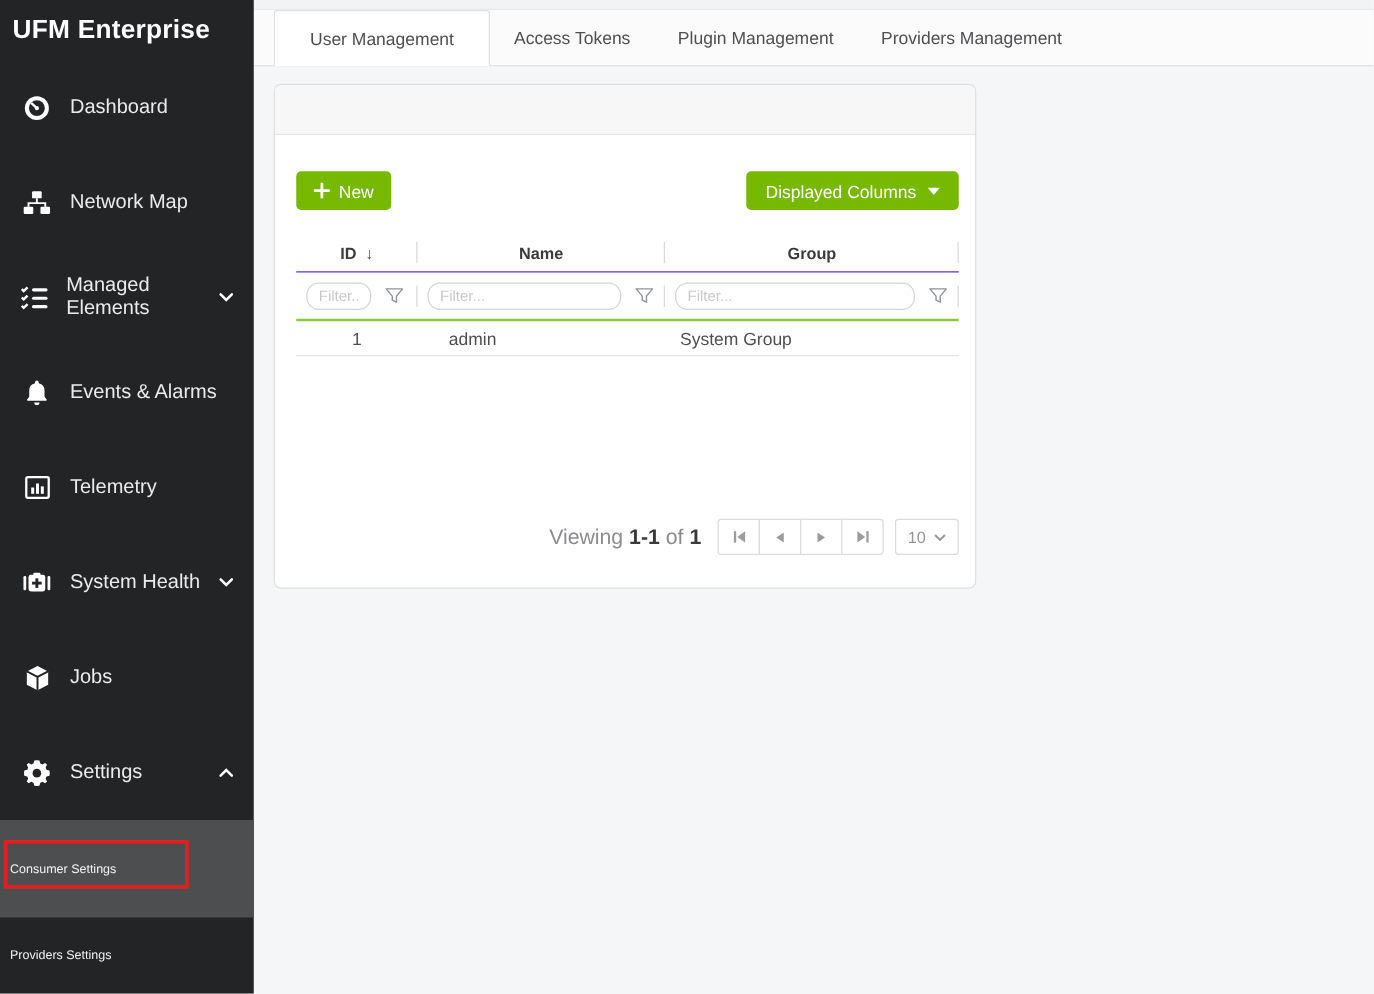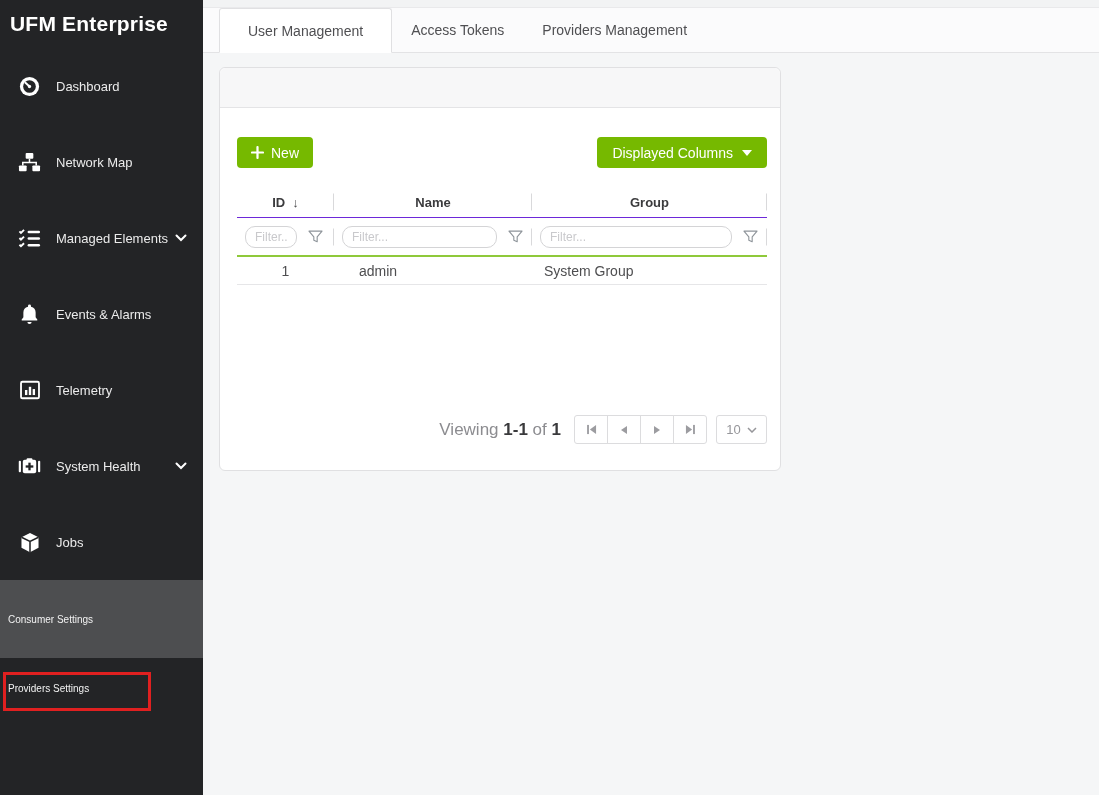--- a/index.html
+++ b/index.html
@@ -14,21 +14,21 @@
   .sidebar {
     width:203px; flex-shrink:0; background:#232426; color:#ededed;
     position:relative; height:795px;
   }
   .brand {
     height:48px; display:flex; align-items:center; padding-left:10px;
     font-size:21px; font-weight:700; color:#fff; letter-spacing:.2px;
   }
   .nav-item {
     height:76px; display:flex; align-items:center;
-    padding:0 16px 0 16px; font-size:13px; color:#ebebeb; cursor:pointer;
+    padding:0 16px 0 16px; font-size:16px; color:#ebebeb; cursor:pointer;
   }
   .nav-item .icn { width:27px; margin-right:13px; display:flex; justify-content:center; align-items:center; }
   .chev { margin-left:auto; display:flex; align-items:center; }
   .sub-item {
     display:flex; align-items:center; padding-left:8px;
     font-size:10px; color:#f2f2f2; cursor:pointer;
   }
   .sub-item.selected { background:#4d4e50; height:78px; }
   .sub-item.plain { height:61px; }
   .annotation-box {
@@ -231,20 +231,34 @@
     <div class="nav-item">
       <span class="icn">
         <svg width="22" height="23" viewBox="0 0 24 24">
             <path fill="#fff" d="M12 1.5l9.3 4.7v11.6L12 22.5l-9.3-4.7V6.2z"></path>
             <path d="M2.7 6.2L12 10.9l9.3-4.7M12 10.9v11.6" stroke="#232426" stroke-width="1.7" fill="none"></path>
           </svg>
       </span>
       <span>Jobs</span>
     </div>
 
+    <div class="nav-item">
+      <span class="icn">
+        <svg width="23" height="23" viewBox="0 0 24 24">
+            <path fill="#fff" d="M12 1.2l2.1.3.8 2.5 1.7.7 2.3-1.2 1.6 1.6-1.2 2.3.7 1.7 2.5.8.3 2.1-.3 2.1-2.5.8-.7 1.7 1.2 2.3-1.6 1.6-2.3-1.2-1.7.7-.8 2.5-2.1.3-2.1-.3-.8-2.5-1.7-.7-2.3 1.2-1.6-1.6 1.2-2.3-.7-1.7-2.5-.8L1.2 12l.3-2.1 2.5-.8.7-1.7-1.2-2.3 1.6-1.6 2.3 1.2 1.7-.7.8-2.5z"></path>
+            <circle cx="12" cy="12" r="3.6" fill="#232426"></circle>
+          </svg>
+      </span>
+      <span>Settings</span>
+      <span class="chev">
+        <svg width="12" height="8" viewBox="0 0 12 8">
+            <path d="M1.5 6.5L6 2l4.5 4.5" stroke="#fff" stroke-width="2" fill="none" stroke-linecap="round"></path>
+          </svg>
+      </span>
+    </div>
 
     <div class="sub-item selected">
       <span>Consumer Settings</span>
     </div>
     <div class="sub-item plain">
       <span>Providers Settings</span>
     </div>
   </nav>
 
   <div class="annotation-box"></div>
@@ -252,20 +266,23 @@
 
 <main class="main">
   <div class="top-strip"></div>
 
   <div class="tab-bar">
     <div class="tab active">
       <span>User Management</span>
     </div>
     <div class="tab">
       <span>Access Tokens</span>
+    </div>
+    <div class="tab">
+      <span>Plugin Management</span>
     </div>
     <div class="tab">
       <span>Providers Management</span>
     </div>
   </div>
 
   <div class="content">
     <div class="card">
       <div class="card-header"></div>
       <div class="card-body">

